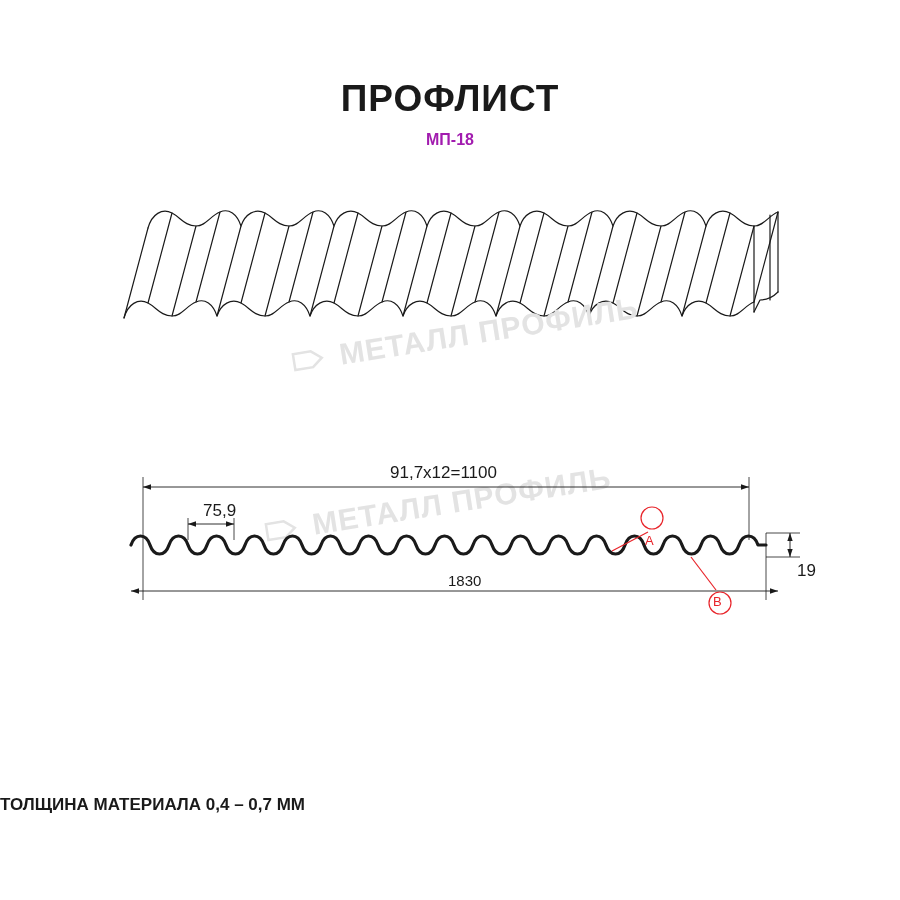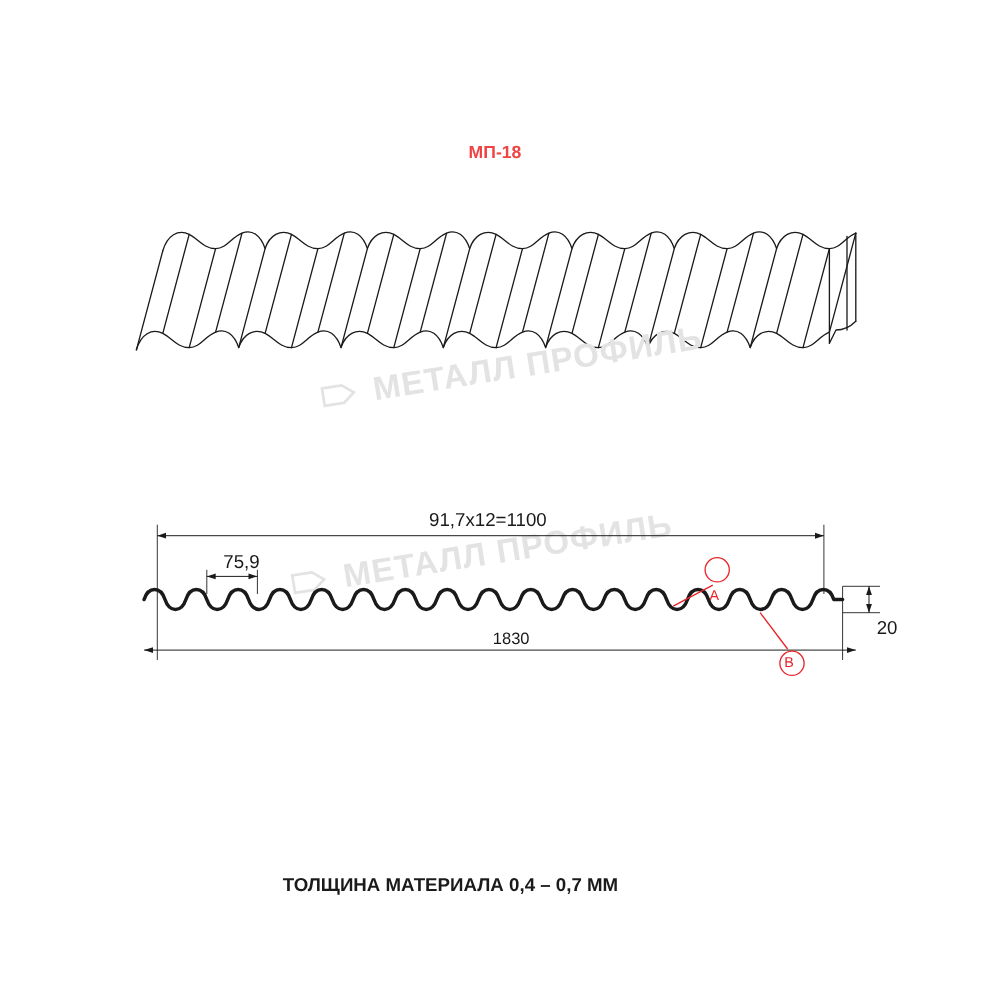--- a/index.html
+++ b/index.html
@@ -32,28 +32,28 @@
     color: #1a1a1a;
   }
   .subtitle {
     position: absolute;
     top: 131px;
     left: 0;
     width: 900px;
     text-align: center;
     font-size: 16px;
     font-weight: bold;
-    color: #ef4444;
+    color: #a21caf;
   }
   .footnote {
     position: absolute;
     top: 795px;
     left: 0;
     width: 819px;
-    text-align: center;
+    text-align: left;
     font-size: 17px;
     font-weight: bold;
     color: #1a1a1a;
   }
   svg.layer {
     position: absolute;
     top: 0;
     left: 0;
     width: 900px;
     height: 900px;
@@ -101,20 +101,21 @@
     font-weight: normal;
   }
   .cl-a { top: 533px; left: 645px; }
   .cl-b { top: 594px; left: 713px; }
 </style>
 </head>
 <body>
 
 <div id="page">
 
+  <div class="title">ПРОФЛИСТ</div>
   <div class="subtitle">МП-18</div>
 
   <svg class="layer" viewBox="0 0 900 900">
     <g fill="none" stroke="#1a1a1a" stroke-width="1.2" stroke-linejoin="round" stroke-linecap="round">
 
       <path d="M148,228
                C152,214 162,208 172,213
                C180,217 185,226 196,226
                C206,226 210,216 220,212
                C229,208 237,214 241,226
@@ -300,20 +301,20 @@
     </g>
     <g stroke="#e8242a" stroke-width="1.2" fill="none">
       <path d="M716,590 L691,557"></path>
       <circle cx="720" cy="603" r="11"></circle>
     </g>
   </svg>
 
   <div class="dimtext dim-total-top">91,7x12=1100</div>
   <div class="dimtext dim-pitch">75,9</div>
   <div class="dimtext dim-bottom">1830</div>
-  <div class="dimtext dim-height">20</div>
+  <div class="dimtext dim-height">19</div>
 
   <div class="calloutlabel cl-a">A</div>
   <div class="calloutlabel cl-b">B</div>
 
   <div class="footnote">ТОЛЩИНА МАТЕРИАЛА 0,4 – 0,7 ММ</div>
 
 </div>
 
 </body></html>

